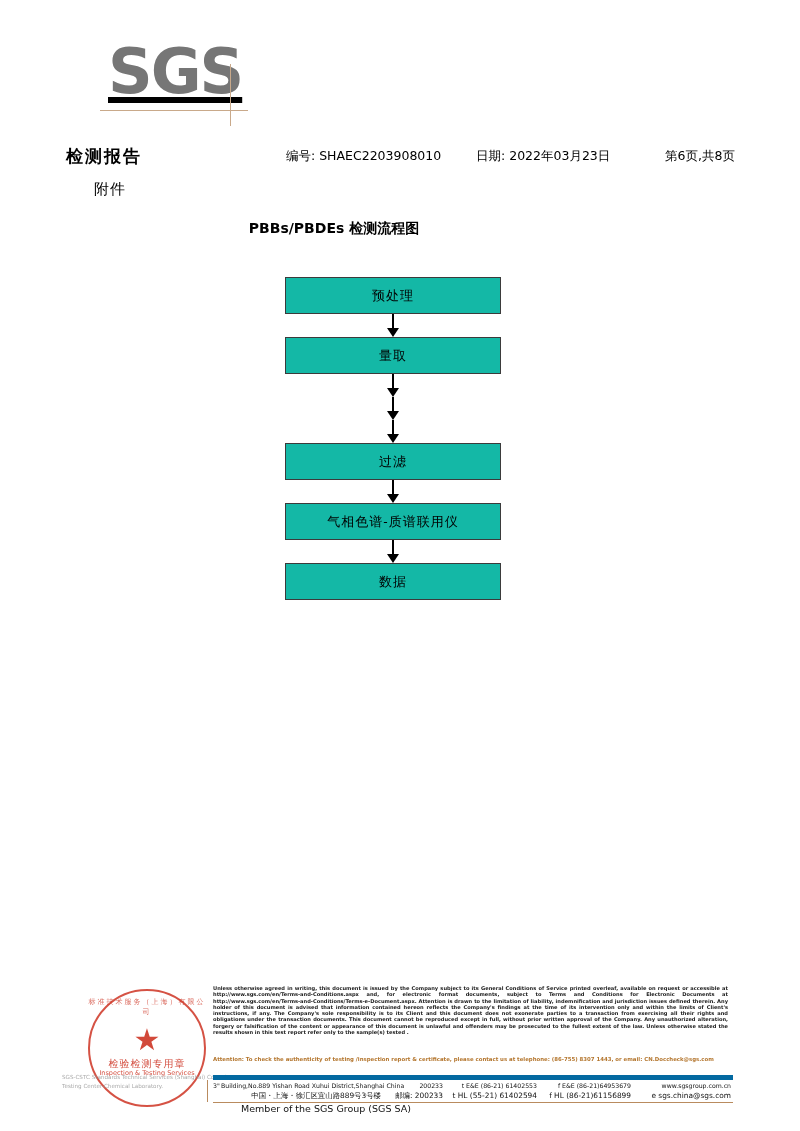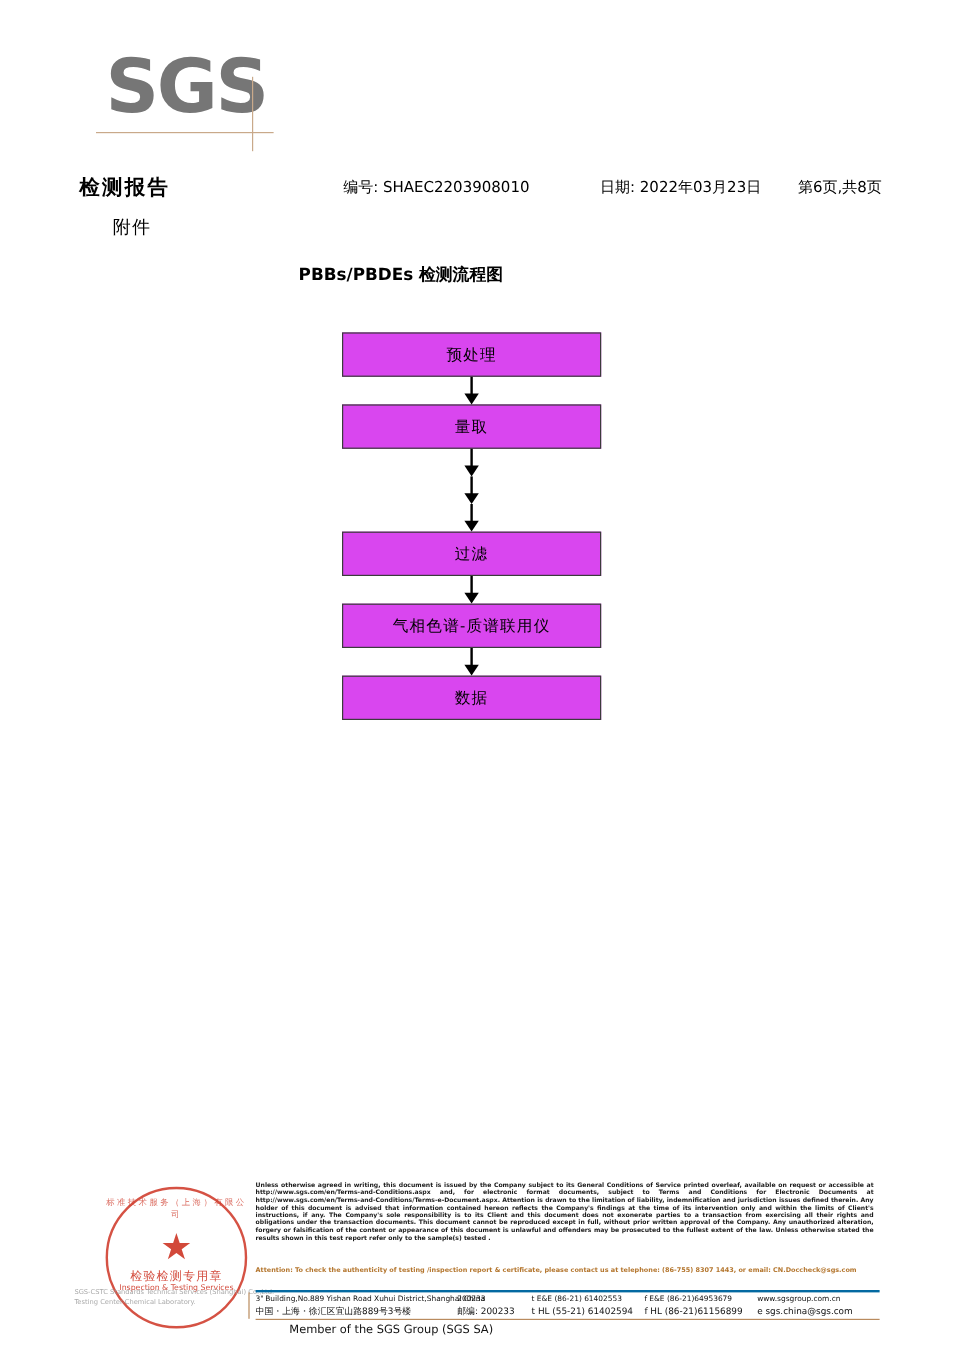--- a/index.html
+++ b/index.html
@@ -12,24 +12,25 @@
     height: 1131px;
     position: relative;
     font-family: "Liberation Sans", "DejaVu Sans", sans-serif;
     color: #000000;
     overflow: hidden;
   }
 
   
   #sgs-logo {
     position: absolute;
-    left: 88px;
+    left: 108px;
     top: 38px;
     width: 140px;
     height: 74px;
+    text-decoration: underline;
   }
   #sgs-logo .sgs-word {
     font-family: "DejaVu Sans", sans-serif;
     font-weight: bold;
     font-size: 62px;
     letter-spacing: -2px;
     color: #767676;
     line-height: 68px;
     display: block;
   }
@@ -62,21 +63,21 @@
   #report-title { top: 145px; }
   #attachment-label { top: 180px; font-weight: normal; font-size: 15px; letter-spacing: 1px; padding-left: 28px;}
   .hdr-meta {
     position: absolute;
     top: 148px;
     font-size: 12.5px;
     font-family: "DejaVu Sans", sans-serif;
     white-space: nowrap;
   }
   #report-no  { left: 286px; }
-  #report-date{ left: 500px; }
+  #report-date{ left: 476px; }
   #page-no    { left: 665px; }
 
   
   #flow-title {
     position: absolute;
     top: 220px;
     left: 0;
     width: 668px;
     text-align: center;
     font-size: 14px;
@@ -92,21 +93,21 @@
   .flow-box {
     width: 216px;
     height: 37px;
     border: 1px solid #3b3b3b;
     box-sizing: border-box;
     display: flex;
     align-items: center;
     justify-content: center;
     font-size: 13px;
     font-family: "DejaVu Serif", "Liberation Serif", serif;
-    background: #d946ef;
+    background: #14b8a6;
     letter-spacing: 1px;
   }
   .flow-arrow {
     height: 23px;
     width: 216px;
     position: relative;
   }
   .flow-arrow .shaft {
     position: absolute;
     left: 107px;
@@ -220,23 +221,24 @@
     color: #9a9a9a;
     opacity: .85;
   }
 
   
   #address-block {
     position: absolute;
     left: 213px;
     top: 100px;
     width: 520px;
-    border-top: 2px solid #0369a1;
+    border-top: 5px solid #0369a1;
     border-bottom: 1px solid #b98b5e;
     padding: 1px 0 1px 0;
+    text-align: right;
   }
   #address-block .addr-row {
     display: flex;
     align-items: center;
     font-family: "DejaVu Sans", sans-serif;
     font-size: 6.2px;
     line-height: 10px;
     white-space: nowrap;
     color: #111;
   }

